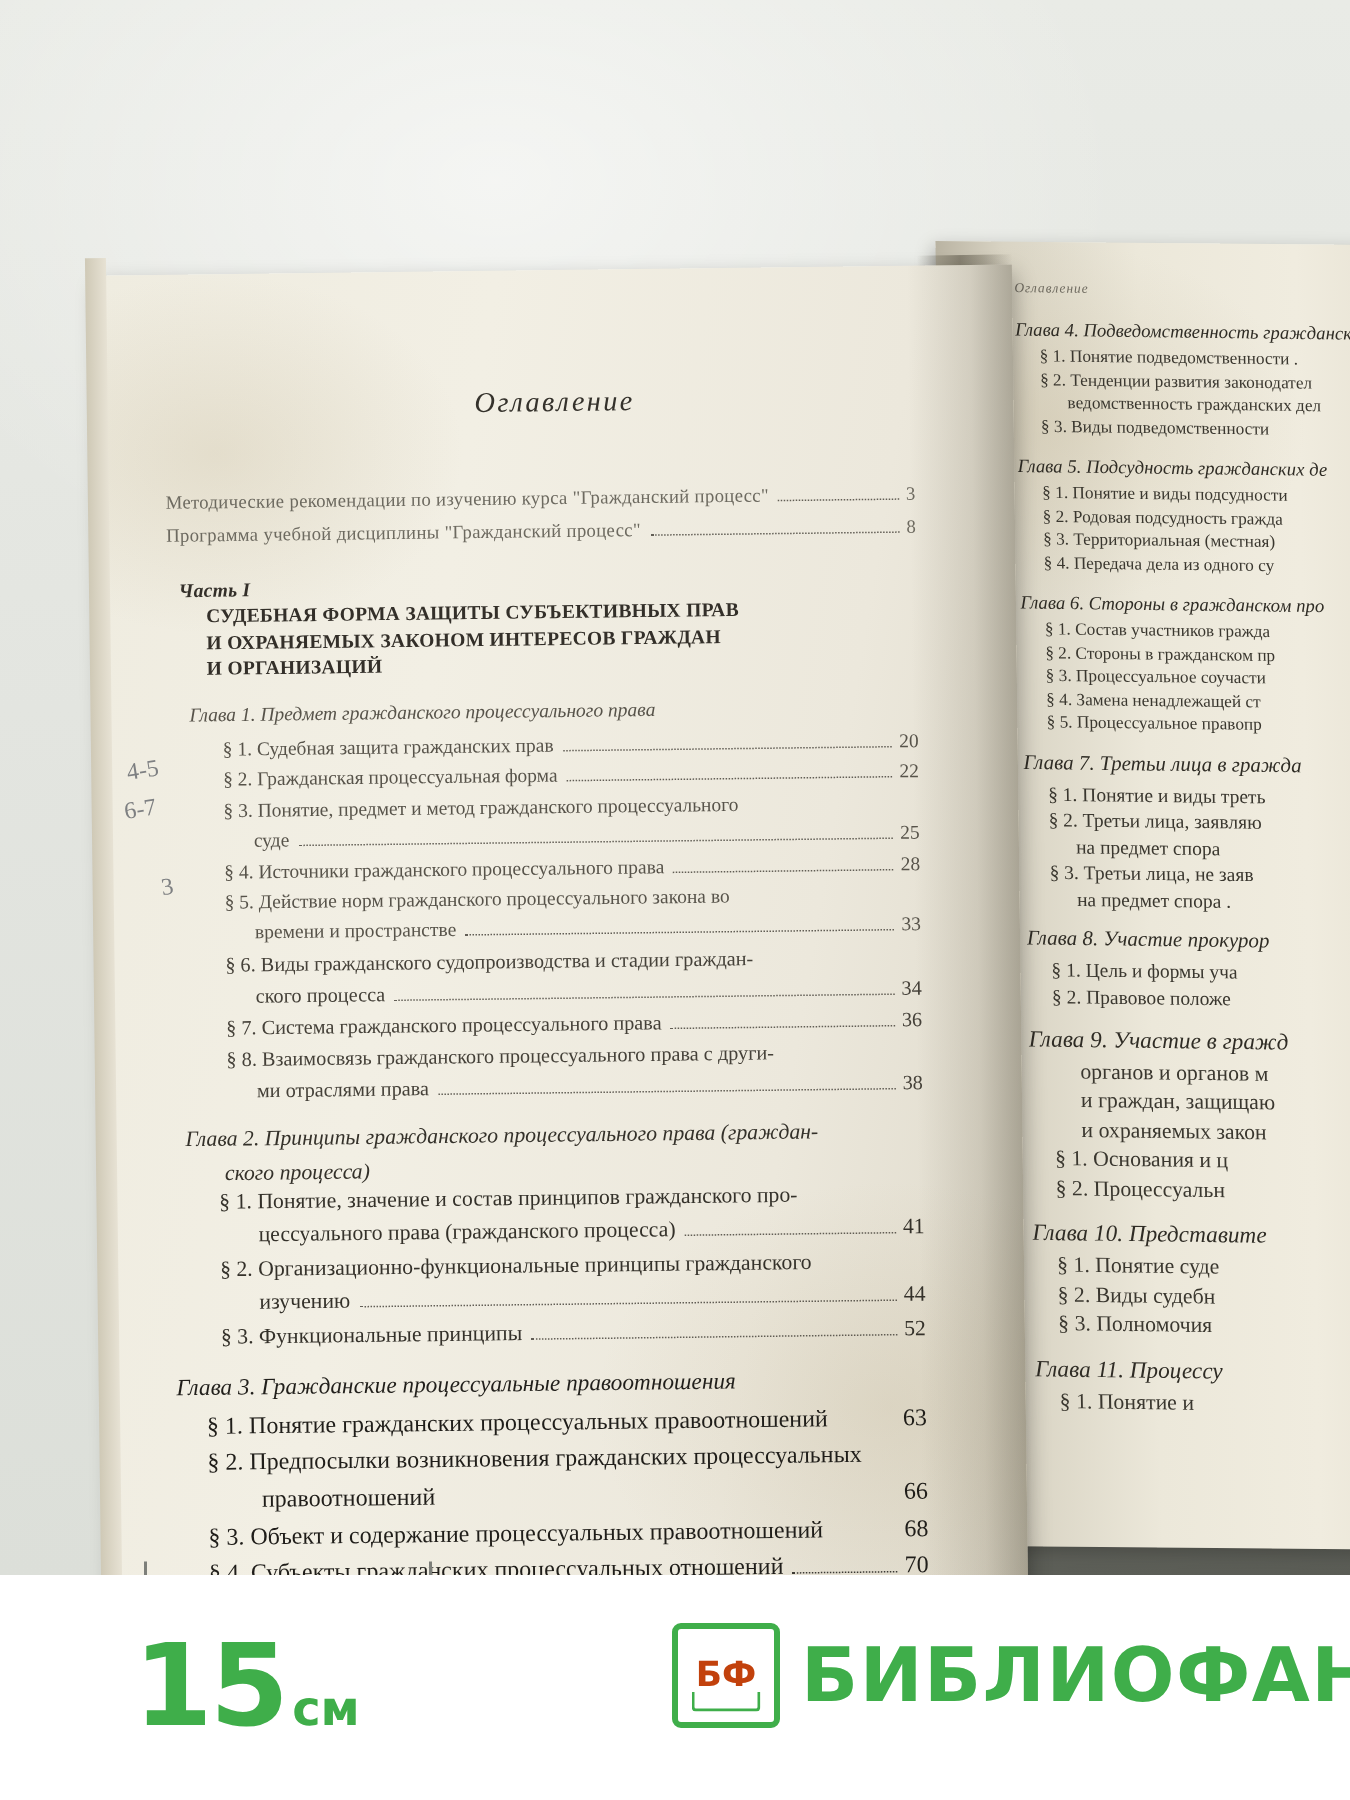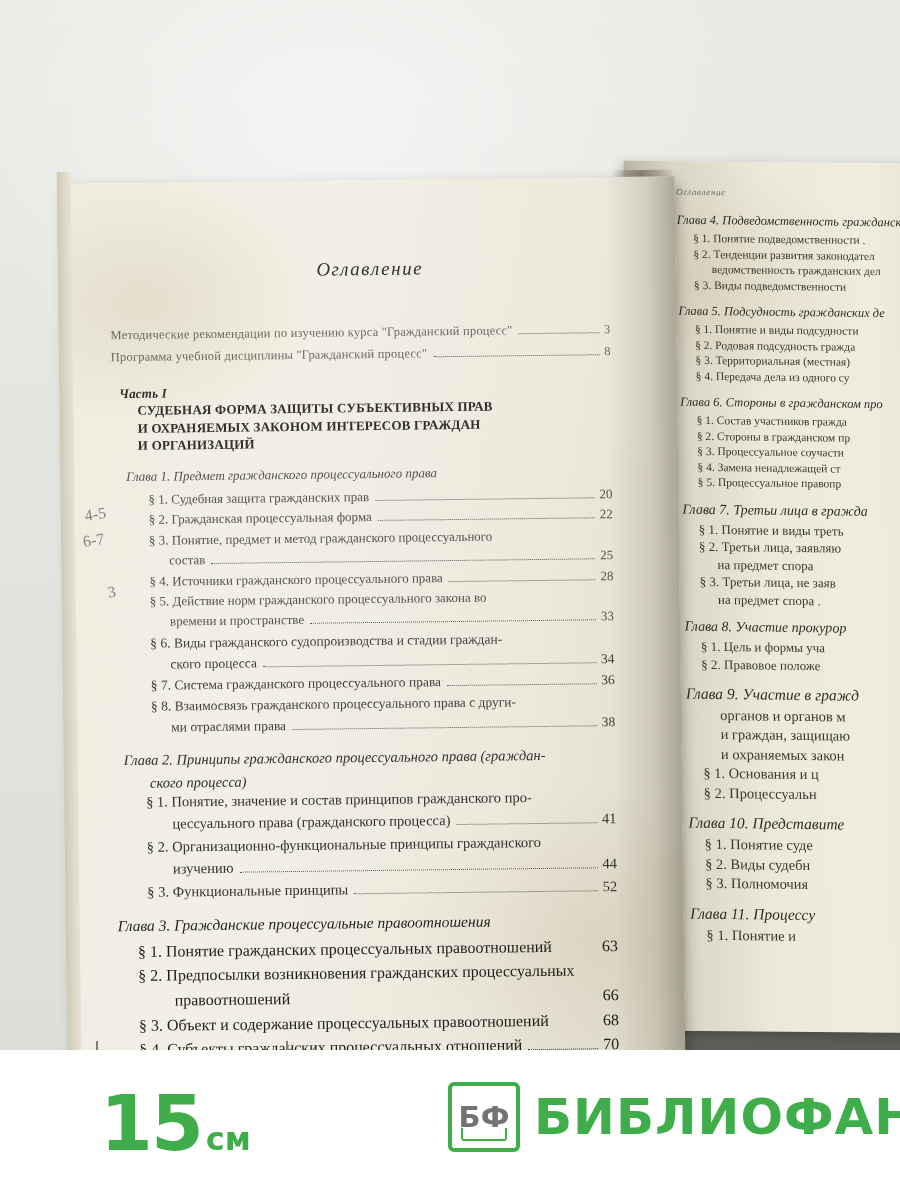--- a/index.html
+++ b/index.html
@@ -242,21 +242,21 @@
 
   
   .wm {
     position: absolute;
     left: 0; bottom: 0;
     width: 900px; height: 150px;
     background: #ffffff;
   }
   .wm-ruler {
     position: absolute;
-    left: 100px; bottom: 38px;
+    left: 89px; bottom: 38px;
     font-family: "DejaVu Sans", sans-serif;
     font-weight: bold;
     color: #3fae4a;
     font-size: 76px;
     letter-spacing: -2px;
     line-height: 1;
   }
   .wm-ruler .cm {
     font-size: 32px;
     letter-spacing: 0;
@@ -270,24 +270,24 @@
     gap: 14px;
   }
   .wm-badge {
     width: 64px; height: 62px;
     border: 4px solid #3fae4a;
     border-radius: 6px;
     position: relative;
     display: flex;
     align-items: center;
     justify-content: center;
-    color: #737373;
+    color: #c2410c;
     font-family: "DejaVu Sans", sans-serif;
     font-weight: bold;
-    font-size: 29px;
+    font-size: 23px;
   }
   .wm-badge::after {
     content: "";
     position: absolute;
     left: 9px; right: 9px; bottom: 7px;
     height: 11px;
     border: 2px solid #3fae4a;
     border-top: none;
     border-radius: 0 0 3px 3px;
   }
@@ -405,21 +405,21 @@
         </div>
         <div class="line z1 sec">
           <span class="txt">§ 2.  Гражданская процессуальная форма</span>
           <span class="dots"></span>
           <span class="pg">22</span>
         </div>
         <div class="line z1 sec">
           <span class="txt">§ 3.  Понятие, предмет и метод гражданского процессуального</span>
         </div>
         <div class="line z1 cont">
-          <span class="txt">состав</span>
+          <span class="txt">суде</span>
           <span class="dots"></span>
           <span class="pg">25</span>
         </div>
         <div class="line z1 sec">
           <span class="txt">§ 4.  Источники гражданского процессуального права</span>
           <span class="dots"></span>
           <span class="pg">28</span>
         </div>
         <div class="line z1 sec">
           <span class="txt">§ 5.  Действие норм гражданского процессуального закона во</span>

